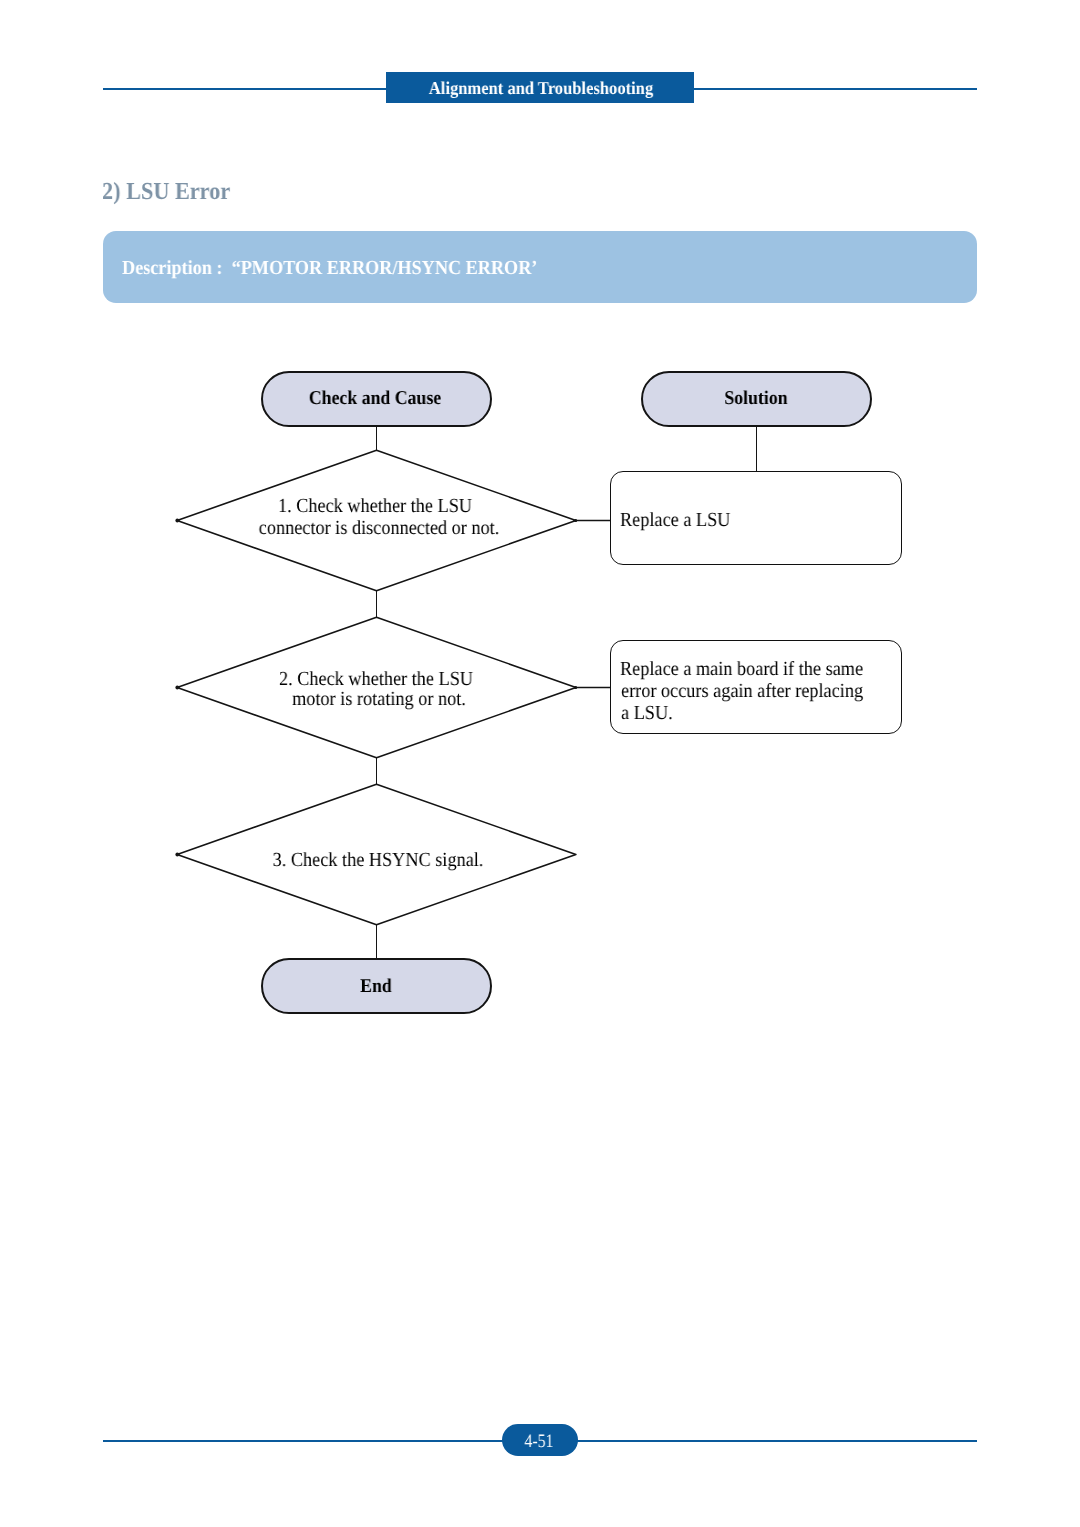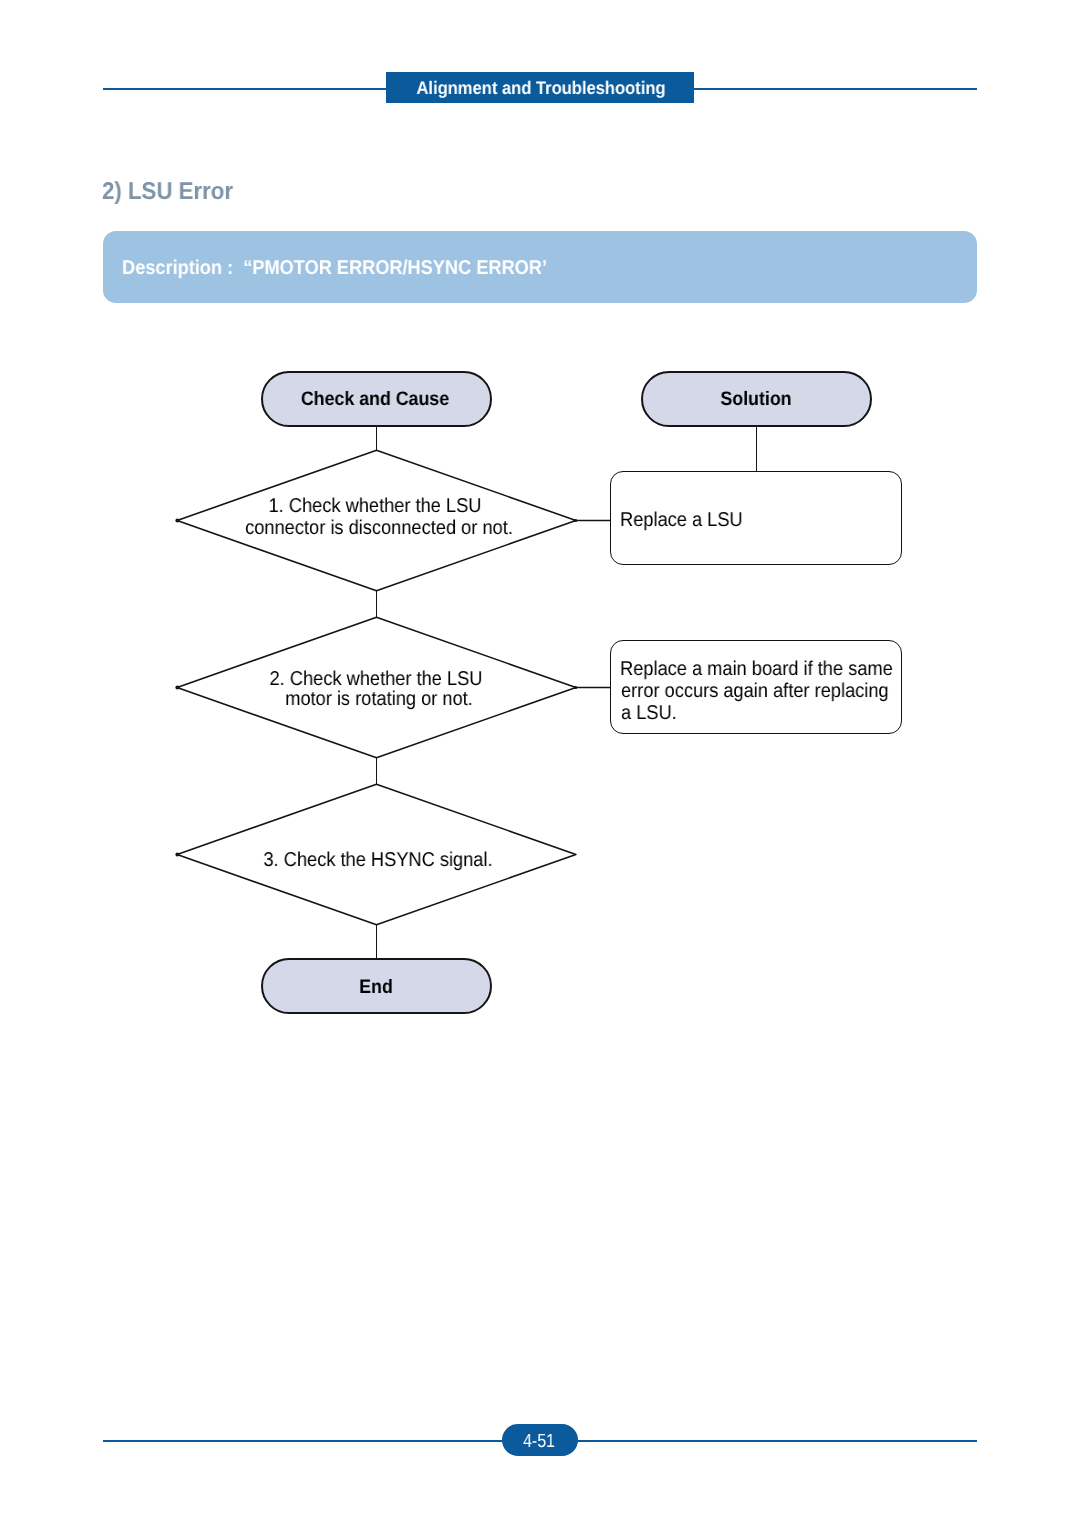--- a/index.html
+++ b/index.html
@@ -4,21 +4,21 @@
 <style>
   * { box-sizing: border-box; }
   html, body { margin:0; padding:0; }
   body {
     width:1080px; height:1527px; background:#ffffff;
     font-family:"Liberation Sans", sans-serif;
     -webkit-font-smoothing: antialiased;
     text-rendering: geometricPrecision;
     position:relative; overflow:hidden;
   }
-  .page { position:absolute; inset:0; }
+  .page { position:absolute; inset:0;font-family:Liberation Serif, serif; }
 
   
   #header-rule { position:absolute; left:103px; top:87.5px; width:874px; height:2px; background:#0a5a9c; }
   #header-band { position:absolute; left:386px; top:71.5px; width:308px; height:31.8px; background:#0a5a9c; }
   #header-title { position:absolute; left:540.8px; top:77.5px; color:#ffffff; font-weight:bold; font-size:18.15px;
      white-space:nowrap; transform:scaleX(0.912) translateX(-50%); transform-origin:left top; }
 
   
   #section-title { position:absolute; left:102px; top:178px; font-size:24.4px; font-weight:bold; color:#7e93a6;
      white-space:nowrap; transform:scaleX(0.912); transform-origin:left top; }

